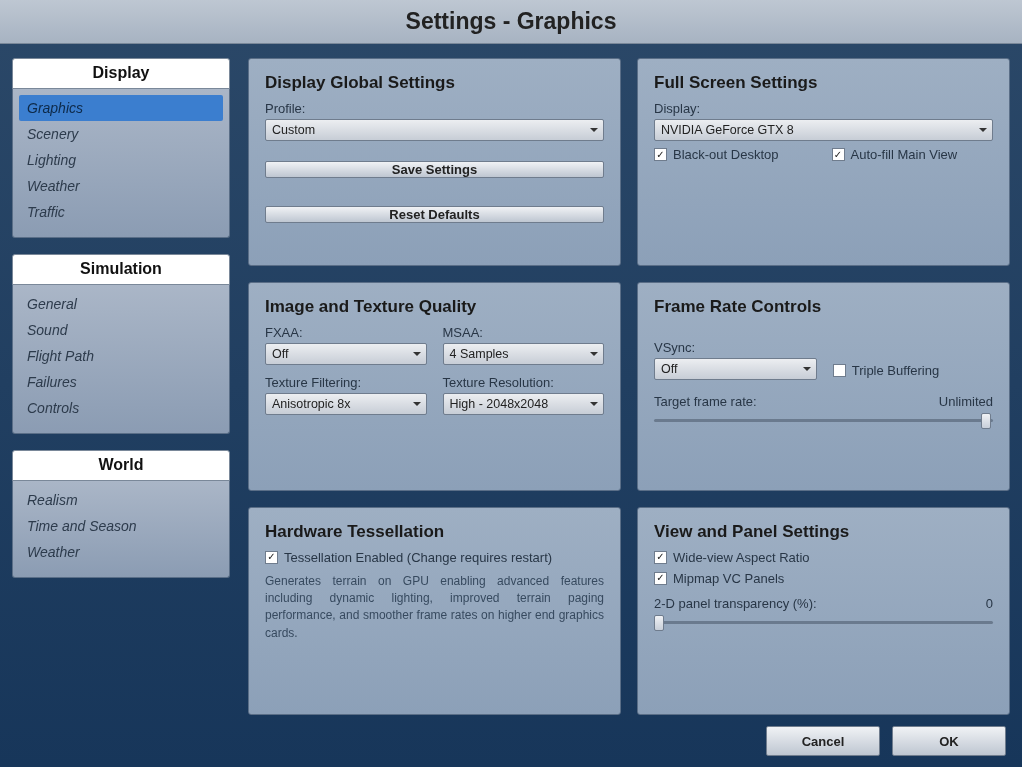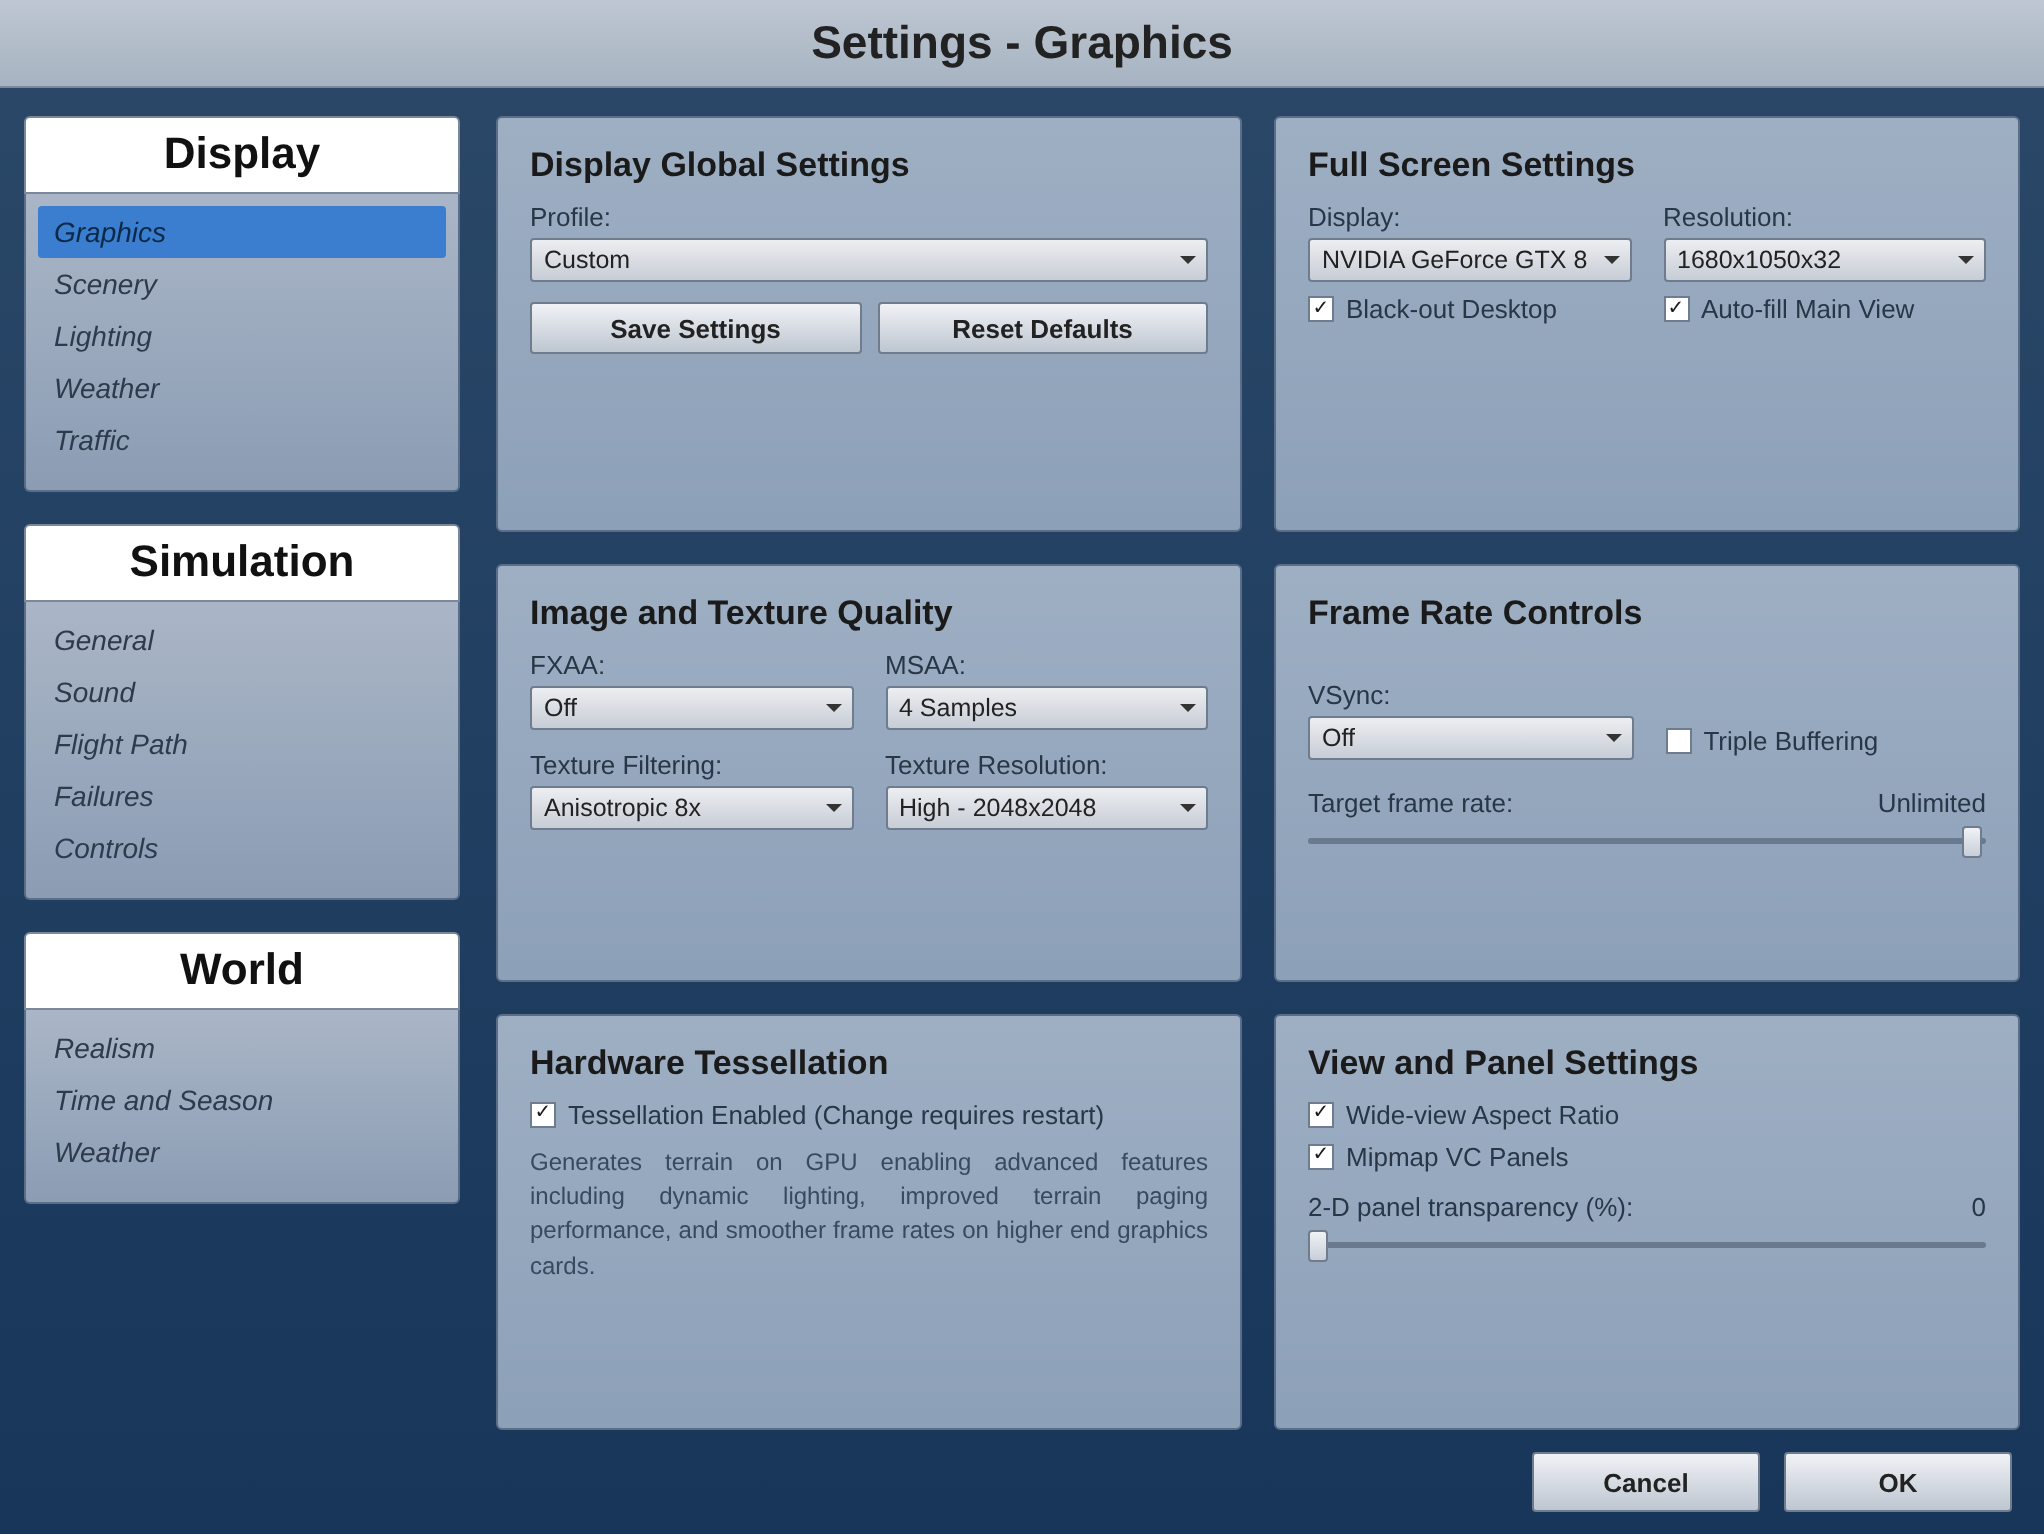--- a/index.html
+++ b/index.html
@@ -33,21 +33,21 @@
   }
   
   .sidebar {
     width: 218px;
     flex-shrink: 0;
   }
   .sidegroup { margin-bottom: 16px; }
   .sidegroup-header {
     background: #fff;
     color: #111;
-    font-size: 22px;
+    font-size: 16px;
     font-weight: 700;
     text-align: center;
     padding: 5px 0 6px;
     border: 1px solid #7a8899;
     border-radius: 3px 3px 0 0;
   }
   .sidegroup-body {
     background: linear-gradient(180deg, #aab6c7 0%, #8b9cb3 100%);
     border: 1px solid #5a6e87;
     border-top: none;
@@ -119,21 +119,21 @@
     border-radius: 2px;
     font-size: 13px;
     font-weight: 600;
     color: #222;
     display: flex;
     align-items: center;
     justify-content: center;
     cursor: pointer;
     flex: 1;
   }
-  .btn-row { display: flex; gap: 8px; margin-top: 10px; }
+  .btn-row { display: flex; gap: 28px; margin-top: 20px; flex-direction: column; }
 
   .check {
     display: flex;
     align-items: center;
     gap: 6px;
     font-size: 13px;
     color: #283646;
     cursor: pointer;
     margin-top: 6px;
   }
@@ -247,26 +247,20 @@
 
     <div class="panel">
       <h2>Full Screen Settings</h2>
       <div class="row">
         <div class="col">
           <span class="label">Display:</span>
           <div class="select">
               <span>NVIDIA GeForce GTX 8</span>
             </div>
         </div>
-        <div class="col">
-          <span class="label">Resolution:</span>
-          <div class="select">
-              <span>1680x1050x32</span>
-            </div>
-        </div>
       </div>
       <div class="row">
         <div class="col">
           <div class="check">
             <span class="cb">✓</span>
             <span>Black-out Desktop</span>
           </div>
         </div>
         <div class="col">
           <div class="check">

